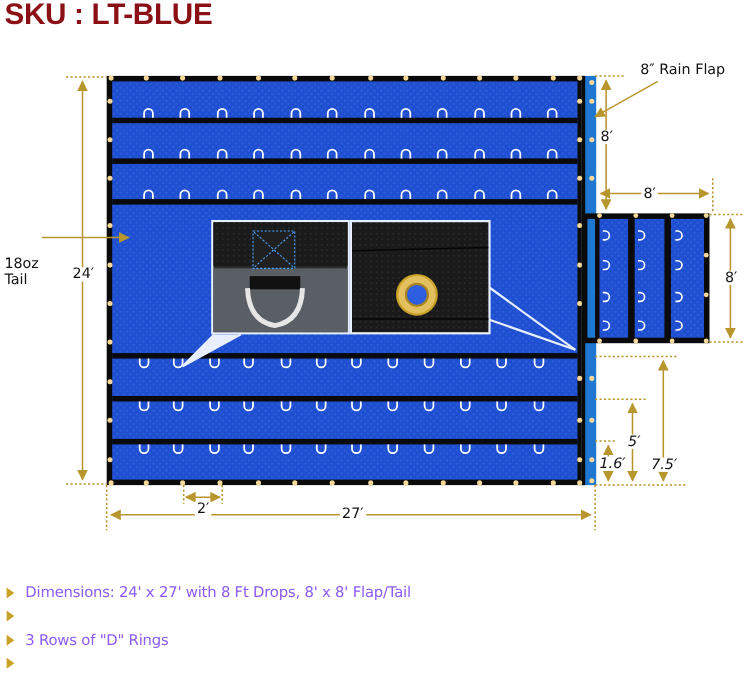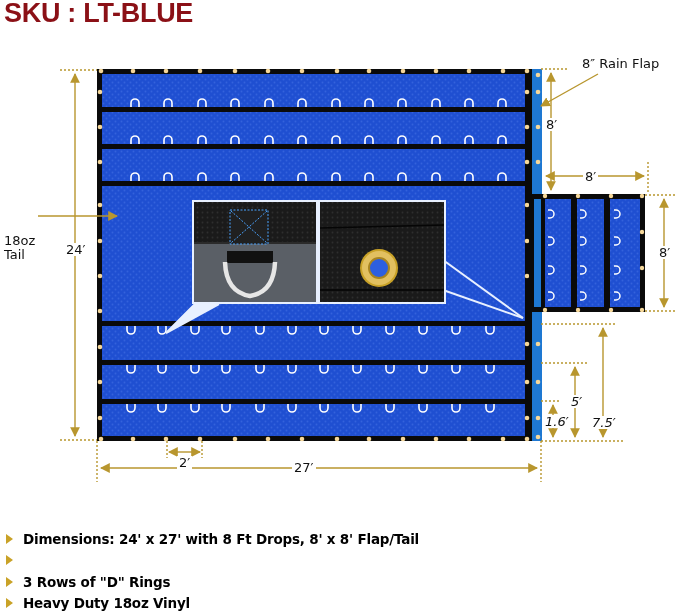--- a/index.html
+++ b/index.html
@@ -4,21 +4,21 @@
   <style>
     html, body { margin: 0; padding: 0; background: #ffffff; }
     body { width: 679px; height: 613px; position: relative; overflow: hidden; font-family: "Liberation Sans", sans-serif; }
     .sku { position: absolute; left: 4px; top: -2px; font-size: 27px; font-weight: bold; color: #8b1016; letter-spacing: -0.3px; font-family: "Liberation Sans", sans-serif; }
     svg.diagram { position: absolute; left: 0; top: 0; }
     .lbl { position: absolute; font-size: 13px; color: #111; font-family: "DejaVu Sans", sans-serif; white-space: nowrap; background: #fff; padding: 0 2px; line-height: 13px; }
     .lbl.ital { font-style: italic; }
     .bullets { position: absolute; left: 6px; top: 528px; }
     .bullet { display: flex; align-items: center; height: 21.5px; }
     .tri { width: 0; height: 0; border-top: 5px solid transparent; border-bottom: 5px solid transparent; border-left: 7px solid #c9a227; margin-right: 10px; }
-    .btxt { font-size: 13.5px; font-weight: bold; color: #000000; font-family: "DejaVu Sans", sans-serif; letter-spacing: -0.2px; }
+    .btxt { font-size: 13.5px; font-weight: normal; color: #8b5cf6; font-family: "DejaVu Sans", sans-serif; letter-spacing: -0.2px; }
   </style>
 </head>
 <body>
 
 <div class="sku">SKU : LT-BLUE</div>
 
 <svg class="diagram" width="679" height="520" viewBox="0 0 679 520" xmlns="http://www.w3.org/2000/svg">
   <defs>
     <pattern id="weave" width="6" height="6" patternUnits="userSpaceOnUse">
       <rect width="6" height="6" fill="#1f4fd1"></rect>
@@ -223,21 +223,21 @@
     <line x1="553" y1="405" x2="553" y2="437" marker-start="url(#arr)" marker-end="url(#arr)"></line>
   </g>
 </svg>
 
 <div class="lbl" style="left:580px; top:57px; background:transparent;">8″ Rain Flap</div>
 <div class="lbl" style="left:2px; top:205px; background:transparent; line-height:14px;margin-top:29px;">
   <div>18oz</div>
   <div>Tail</div>
 </div>
 <div class="lbl" style="left:64px; top:243px;text-align:center;">24′</div>
-<div class="lbl" style="left:292px; top:461px;">27′</div>
+<div class="lbl" style="left:309px; top:461px;">27′</div>
 <div class="lbl" style="left:177px; top:456px;">2′</div>
 <div class="lbl" style="left:544px; top:118px;">8′</div>
 <div class="lbl" style="left:583px; top:170px;">8′</div>
 <div class="lbl" style="left:657px; top:246px;">8′</div>
 <div class="lbl ital" style="left:590px; top:376px;margin-top:40px;">7.5′</div>
 <div class="lbl ital" style="left:569px; top:395px;">5′</div>
 <div class="lbl ital" style="left:543px; top:415px;">1.6′</div>
 
 <div class="bullets">
   <div class="bullet">
@@ -246,15 +246,14 @@
   </div>
   <div class="bullet">
     <span class="tri"></span>
   </div>
   <div class="bullet">
     <span class="tri"></span>
     <span class="btxt">3 Rows of "D" Rings</span>
   </div>
   <div class="bullet">
     <span class="tri"></span>
-    <span class="btxt">Heavy Duty 18oz Vinyl</span>
   </div>
 </div>
 
 </body></html>

